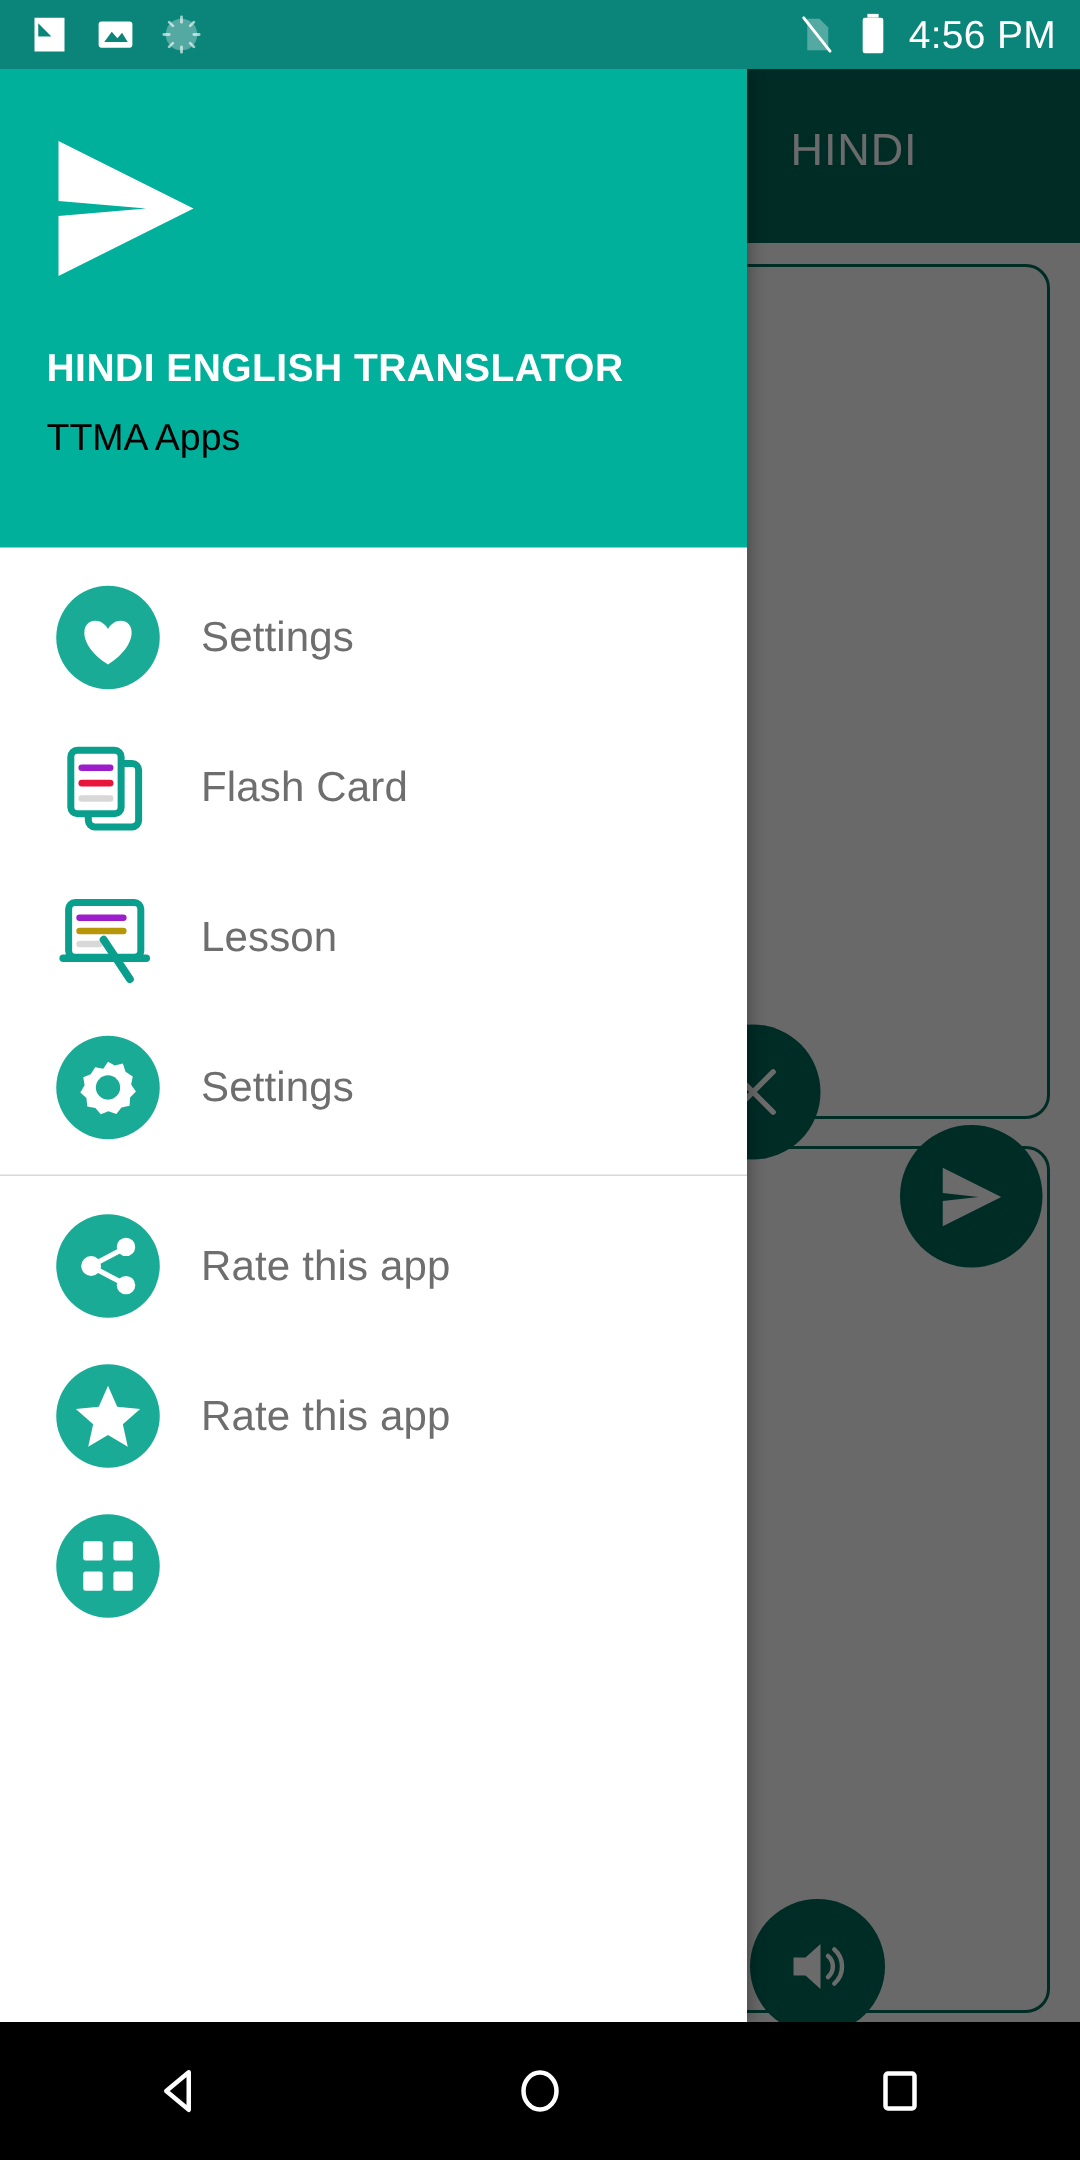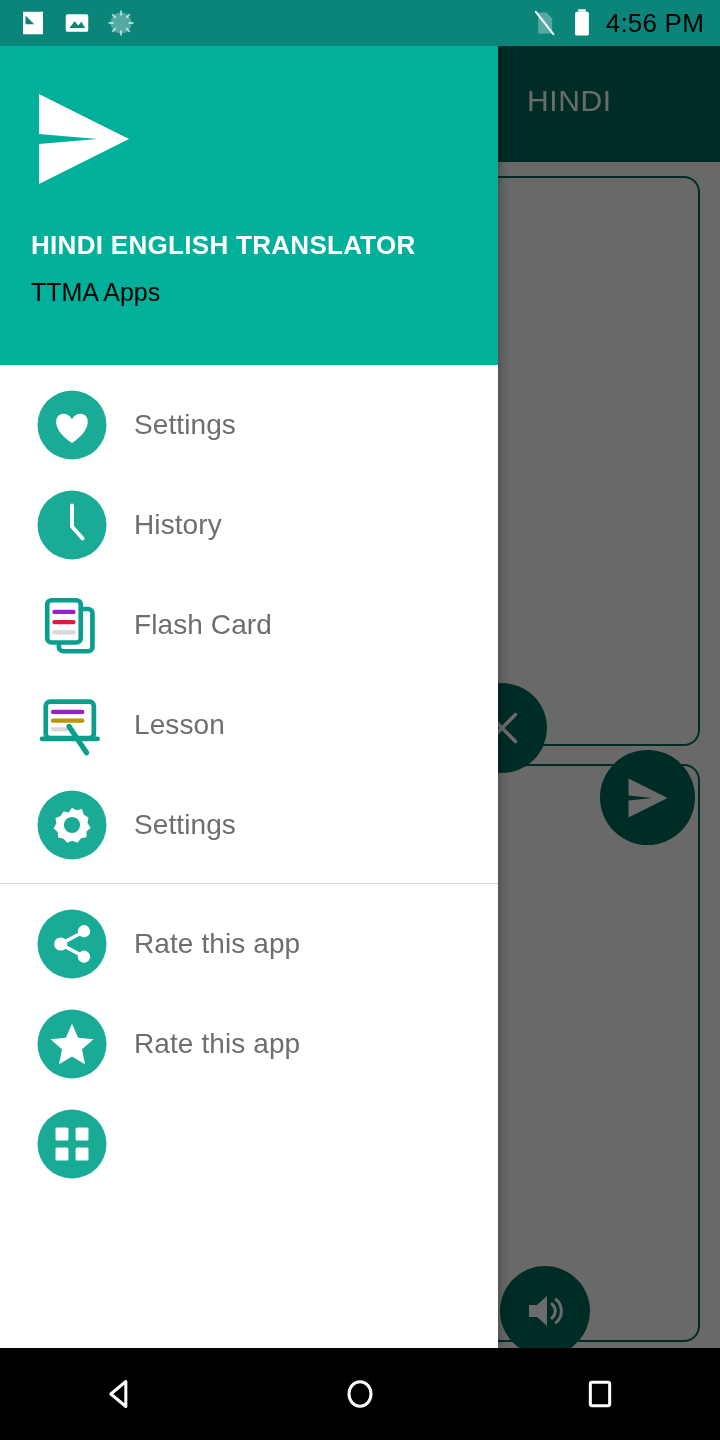--- a/index.html
+++ b/index.html
@@ -12,21 +12,21 @@
   }
   #screen { position:relative; width:720px; height:1440px; overflow:hidden; background:#fff; }
 
   
   .statusbar{
     position:absolute; left:0; top:0; width:720px; height:46px;
     background:#0b857a; display:flex; align-items:center; z-index:60;
   }
   .sb-left{ display:flex; align-items:center; gap:14px; margin-left:18px; }
   .sb-right{ margin-left:auto; display:flex; align-items:center; gap:12px; margin-right:16px; }
-  .sb-time{ color:#000000; font-size:26px; font-weight:400; letter-spacing:.2px; }
+  .sb-time{ color:#ffffff; font-size:26px; font-weight:400; letter-spacing:.2px; }
 
   
   .content{ position:absolute; left:0; top:46px; width:720px; height:1348px; background:#fafafa; z-index:10; }
   .toolbar{
     position:absolute; left:0; top:0; width:720px; height:116px;
     background:#00695c;
   }
   .toolbar-title{
     position:absolute; left:527px; top:38px;
     color:#ffffff; font-size:30px; font-weight:400; letter-spacing:.6px;
@@ -145,29 +145,20 @@
       <div class="menu-item">
         <span class="menu-icon">
           <svg width="72" height="72" viewBox="0 0 48 48">
             <circle cx="24" cy="24" r="23" fill="#1aab96"></circle>
             <path d="M24 36 C10 27 12 16.5 18.3 16.5 C21.4 16.5 23.2 18.7 24 20.2 C24.8 18.7 26.6 16.5 29.7 16.5 C36 16.5 38 27 24 36 Z" fill="#ffffff"></path>
           </svg>
         </span>
         <span class="menu-label">Settings</span>
       </div>
 
-      <div class="menu-item">
-        <span class="menu-icon">
-          <svg width="72" height="72" viewBox="0 0 48 48">
-            <circle cx="24" cy="24" r="23" fill="#1aab96"></circle>
-            <path d="M24 11 L24 25 L31 33" stroke="#ffffff" stroke-width="2.6" fill="none" stroke-linecap="round" stroke-linejoin="round"></path>
-          </svg>
-        </span>
-        <span class="menu-label">History</span>
-      </div>
 
 
       <div class="menu-item">
         <span class="menu-icon">
           <svg width="70" height="70" viewBox="0 0 48 48">
             <rect x="15" y="13" width="23" height="29" rx="3" fill="none" stroke="#0a9e8c" stroke-width="3.2"></rect>
             <rect x="7" y="7" width="23" height="29" rx="3" fill="#ffffff" stroke="#0a9e8c" stroke-width="3.2"></rect>
             <path d="M12 15 L25 15" stroke="#9c1ecb" stroke-width="3" stroke-linecap="round"></path>
             <path d="M12 22 L25 22" stroke="#e8163a" stroke-width="3" stroke-linecap="round"></path>
             <path d="M12 29 L25 29" stroke="#d8d8d8" stroke-width="3" stroke-linecap="round"></path>

